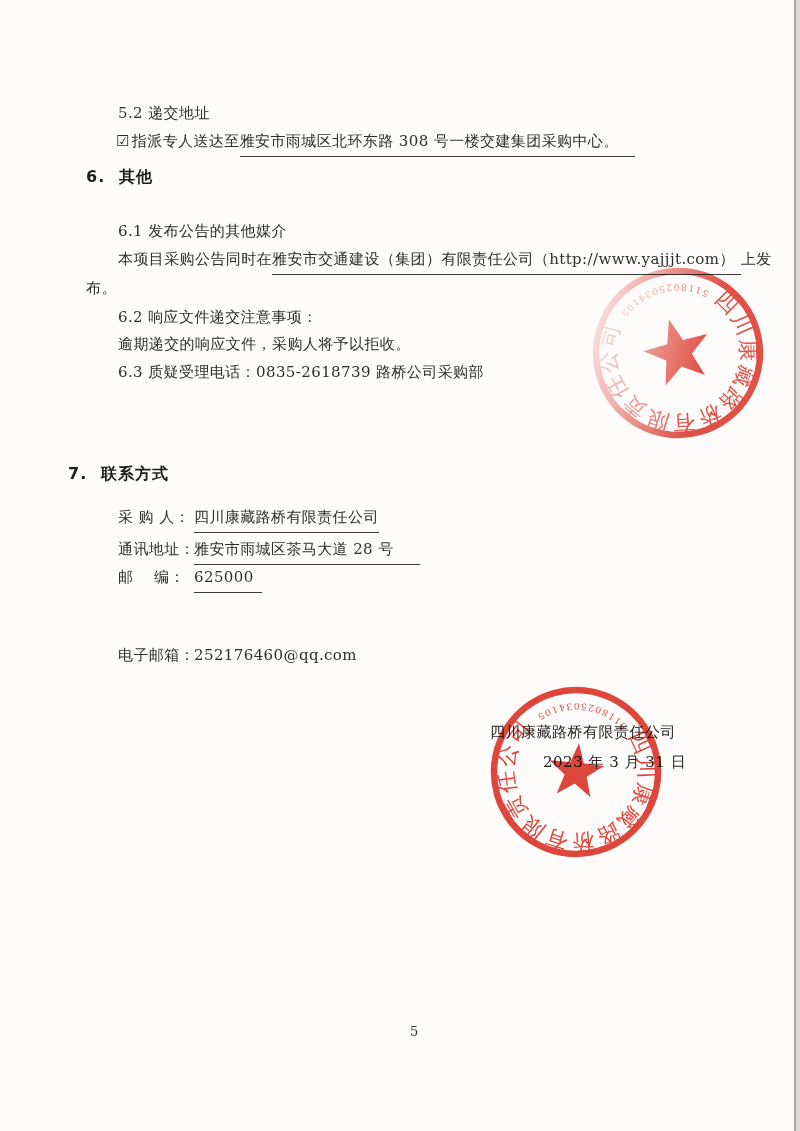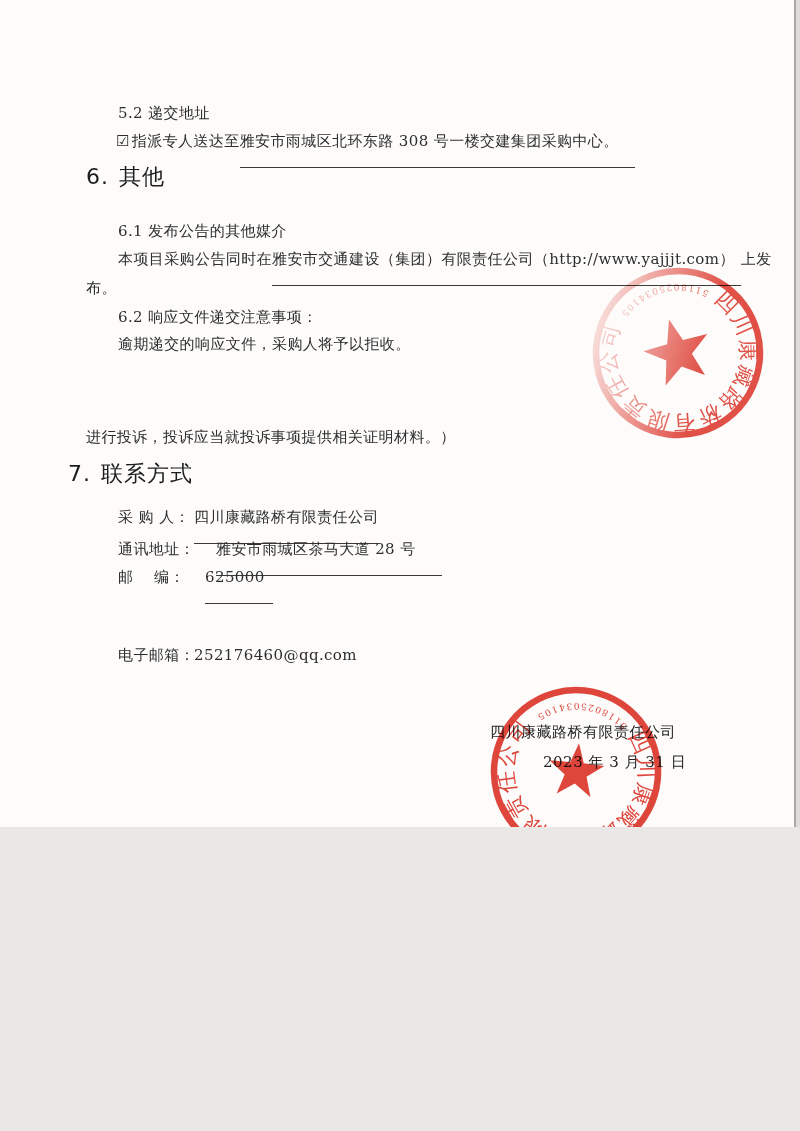--- a/index.html
+++ b/index.html
@@ -1,45 +1,45 @@
 <!DOCTYPE html>
 <html><head>
 <meta charset="utf-8">
 <style>
   html,body{margin:0;padding:0;background:#e9e8e6;}
   .page{
     position:relative;
-    width:800px;height:827px;
+    width:800px;height:1131px;
     background:#fdfcfb;
     overflow:hidden;
     font-family:"DejaVu Serif","Liberation Serif",serif;
     color:#2e2e2e;
   }
   .page-edge-strip{
     position:absolute;top:0;right:0;width:4px;height:100%;
     background:#dddcda;border-left:2px solid #a9a8a4;
   }
   .line{
     position:absolute;
     font-size:15px;line-height:20px;
     letter-spacing:.4px;
     white-space:nowrap;
     color:#2e2e2e;
   }
   .heading{
     position:absolute;
     font-family:"DejaVu Sans","Liberation Sans",sans-serif;
-    font-weight:normal;font-size:22px;line-height:26px;
+    font-weight:bold;font-size:16px;line-height:26px;
     color:#1c1c1c;white-space:nowrap;letter-spacing:1px;
   }
   .heading .hnum{display:inline-block;min-width:33px;}
-  .u{border-bottom:1.4px solid #3a3a3a;padding-bottom:17px;}
+  .u{border-bottom:1.4px solid #3a3a3a;padding-bottom:6px;}
   .pad16{padding-right:16px;}
-  .pad26{padding-right:26px;margin-left:22px;}
-  .pad8{padding-right:8px;margin-left:11px;}
+  .pad26{padding-right:26px;}
+  .pad8{padding-right:8px;}
   .pad6{padding-right:6px;text-align:center;}
   .row .lab{display:inline-block;width:76px;white-space:pre;}
   .checkbox{margin-right:2px;}
   .sig{position:absolute;font-size:15px;letter-spacing:.5px;white-space:nowrap;color:#252525;}
   .pagenum{position:absolute;font-size:13px;color:#333;}
   .seal{position:absolute;mix-blend-mode:multiply;}
   .seal-b{opacity:.9;}
   .seal-a{
     opacity:.85;
     -webkit-mask-image:linear-gradient(105deg,rgba(0,0,0,.12) 10%,rgba(0,0,0,.55) 35%,#000 62%);
@@ -64,21 +64,21 @@
   </div>
 
   <div class="line" style="left:118px;top:221px">6.1 发布公告的其他媒介</div>
   <div class="line" style="left:118px;top:249px">
     <span>本项目采购公告同时在</span><span class="u pad6">雅安市交通建设（集团）有限责任公司（http://www.yajjjt.com）</span><span>上发</span>
   </div>
   <div class="line" style="left:86px;top:278px">布。</div>
 
   <div class="line" style="left:118px;top:307px">6.2 响应文件递交注意事项：</div>
   <div class="line" style="left:118px;top:334px">逾期递交的响应文件，采购人将予以拒收。</div>
-  <div class="line" style="left:86px;top:427px">进行投诉，投诉应当就投诉事项提供相关证明材料。）</div>
+  <div class="line" style="left:118px;top:362px">6.3 质疑受理电话：0835-2618739 路桥公司采购部</div>
 
   <div class="heading" style="left:68px;top:461px">
     <span class="hnum">7.</span><span>联系方式</span>
   </div>
 
   <div class="line row" style="left:118px;top:507px">
     <span class="lab">采 购 人：</span><span class="u">四川康藏路桥有限责任公司</span>
   </div>
   <div class="line row" style="left:118px;top:539px">
     <span class="lab">通讯地址：</span><span class="u pad26">雅安市雨城区茶马大道 28 号</span>

